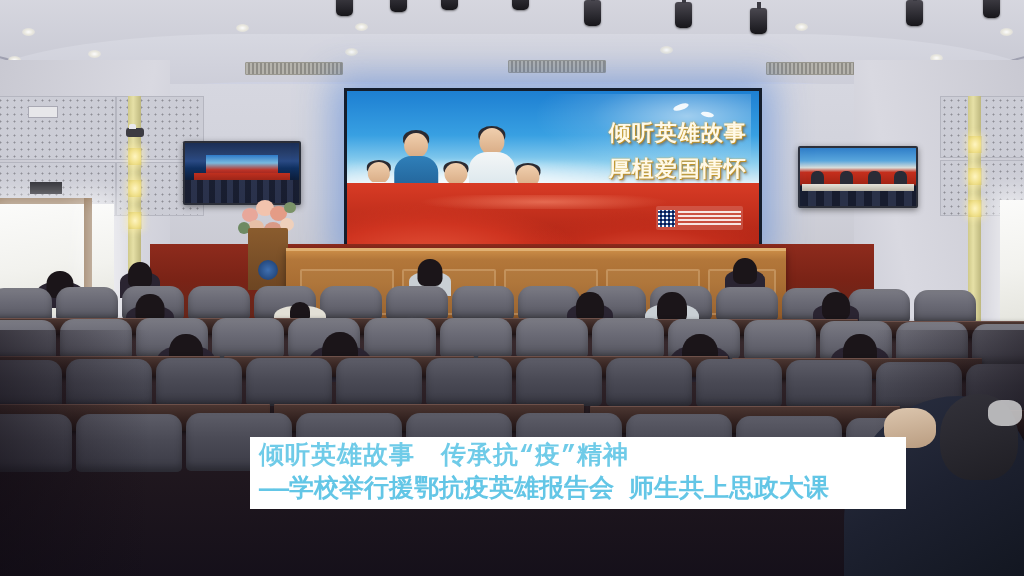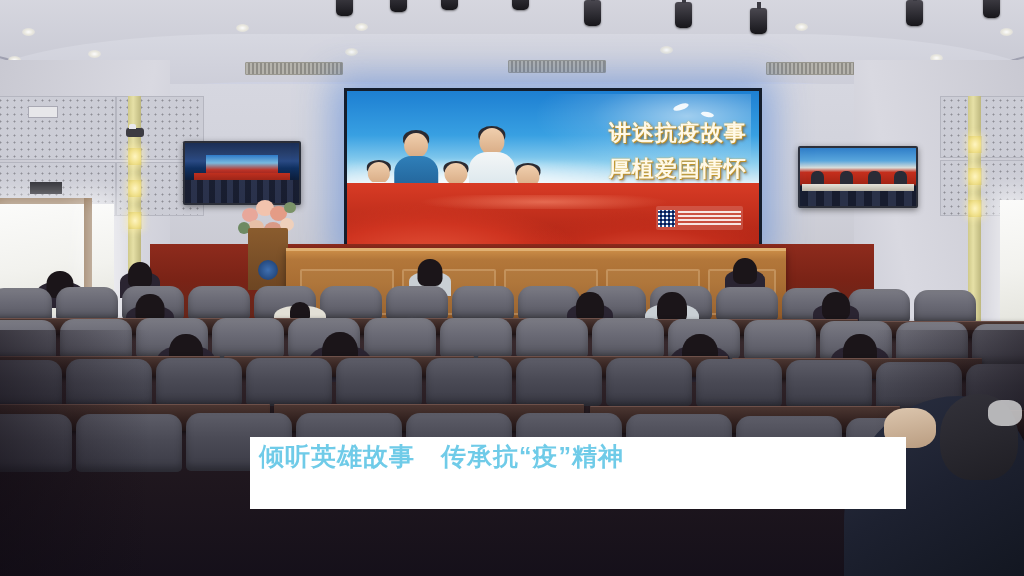--- a/index.html
+++ b/index.html
@@ -582,21 +582,21 @@
     left: 104px; top: 0;
     width: 656px; height: 72px;
     background: #ffffff;
     box-sizing: border-box;
     padding: 3px 8px 0 9px;
   }
   .lt-line1, .lt-line2 {
     color: #6fcbe8;
     font-weight: bold;
     white-space: nowrap;
-    font-family: Liberation Sans, sans-serif;
+    font-family: Liberation Mono, monospace;
   }
   .lt-line1 {
     font-size: 25px;
     line-height: 33px;
     letter-spacing: 1px;
   }
   .lt-line2 {
     font-size: 25px;
     line-height: 34px;
     letter-spacing: 0px;
@@ -757,21 +757,21 @@
             <div class="head"></div>
             <div class="body"></div>
         </div>
         <div class="led-person" style="left:84%; bottom:2%;  width:33px; height:56px;">
           <div class="hair"></div>
             <div class="head"></div>
             <div class="body"></div>
         </div>
       </div>
 
-      <div class="led-title l1">讲述抗疫故事</div>
+      <div class="led-title l1">倾听英雄故事</div>
       <div class="led-title l2">厚植爱国情怀</div>
 
       <div class="led-red-wave"></div>
 
       <div class="led-corner-logo">
         <div class="qr"></div>
         <div class="lines">
           <i></i>
             <i></i>
             <i></i>
@@ -967,18 +967,19 @@
   <div class="fg-person"></div>
   <div class="fg-head"></div>
   <div class="fg-mask"></div>
   <div class="fg-hand"></div>
 
   <div class="lower-third">
 
 
     <div class="lt-title-bar">
       <div class="lt-line1">倾听英雄故事　传承抗“疫”精神</div>
+      <div class="lt-line2">——学校举行援鄂抗疫英雄报告会 师生共上思政大课</div>
     </div>
 
 
   </div>
 
 </div>
 
 </body></html>

